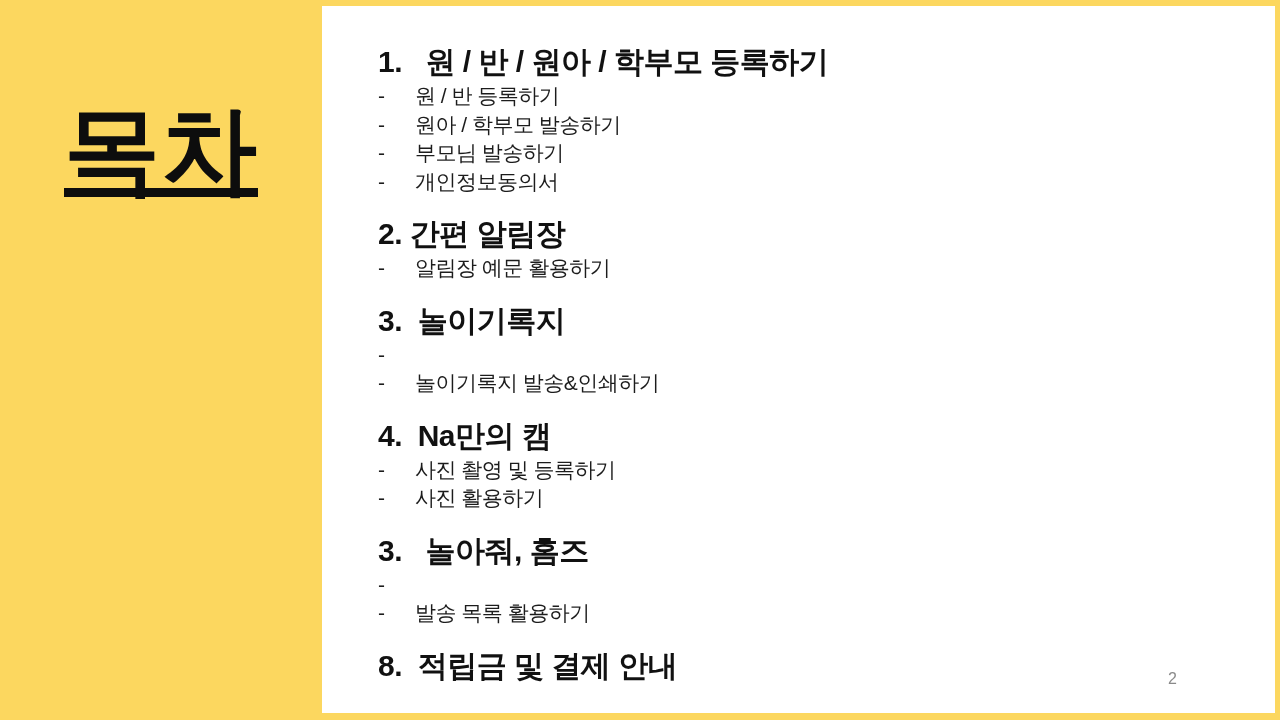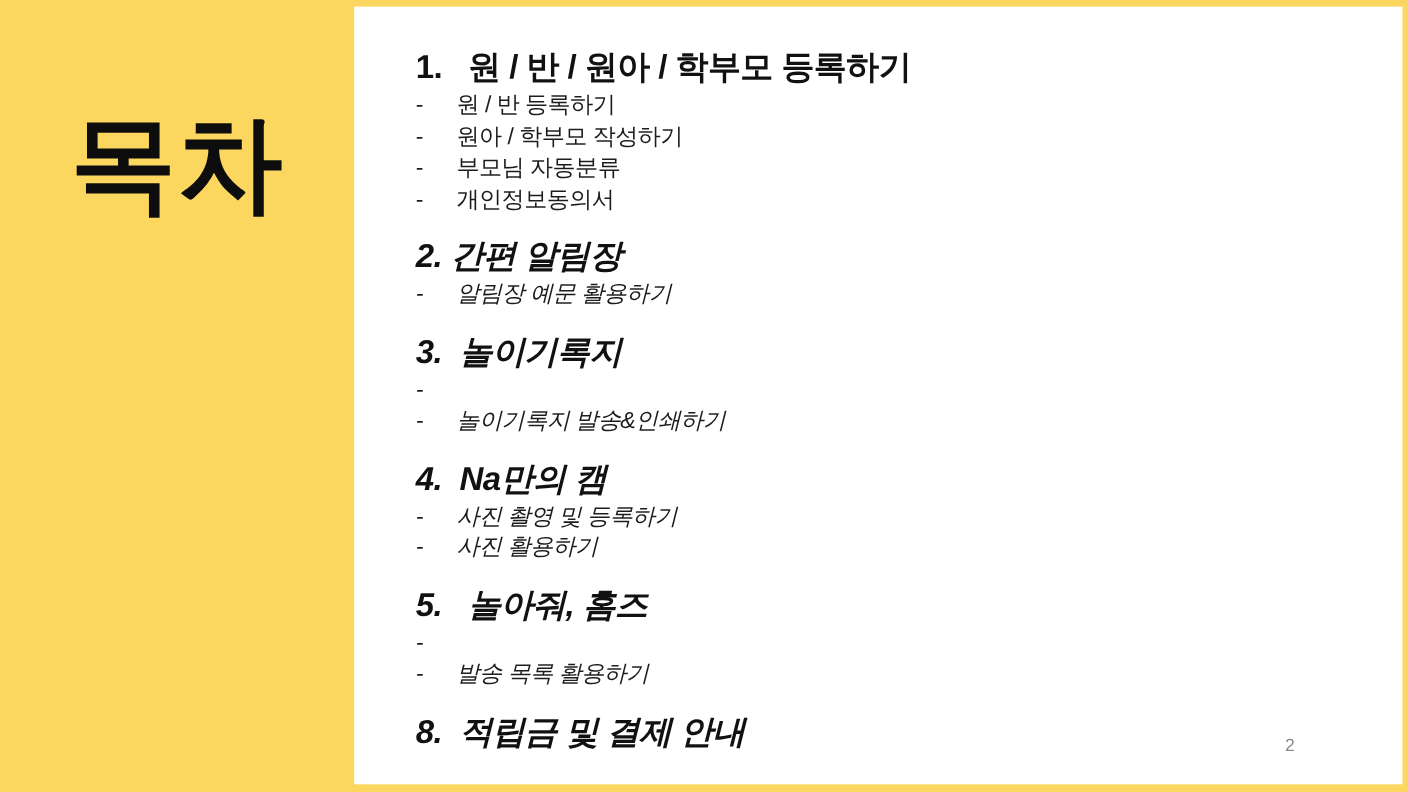--- a/index.html
+++ b/index.html
@@ -28,37 +28,37 @@
   }
   .slide-title {
     margin: 0;
     margin-top: 102px;
     text-align: center;
     font-size: 96px;
     line-height: 1.0;
     font-weight: 800;
     color: #0d0d0d;
     letter-spacing: 1px;
+    text-decoration: underline;
   }
   
   .panel {
     position: absolute;
     left: 322px;
     top: 6px;
     width: 953px;
     height: 707px;
     background: #ffffff;
   }
   .toc {
     padding-top: 36px;
     padding-left: 56px;
   }
   .toc-section + .toc-section {
     margin-top: 18px;
-    font-style: italic;
   }
   .toc-heading {
     margin: 0;
     font-size: 30px;
     line-height: 40px;
     font-weight: 800;
     color: #111111;
     white-space: pre;
     letter-spacing: -0.5px;
   }
@@ -95,25 +95,25 @@
     <div class="toc">
 
       <section class="toc-section">
         <h2 class="toc-heading">1.   원 / 반 / 원아 / 학부모 등록하기</h2>
         <div class="toc-sub">
           <span class="dash">-</span>
           <span>원 / 반 등록하기</span>
         </div>
         <div class="toc-sub">
           <span class="dash">-</span>
-          <span>원아 / 학부모 작성하기</span>
+          <span>원아 / 학부모 발송하기</span>
         </div>
         <div class="toc-sub">
           <span class="dash">-</span>
-          <span>부모님 자동분류</span>
+          <span>부모님 발송하기</span>
         </div>
         <div class="toc-sub">
           <span class="dash">-</span>
           <span>개인정보동의서</span>
         </div>
       </section>
 
       <section class="toc-section">
         <h2 class="toc-heading">2. 간편 알림장</h2>
         <div class="toc-sub">
@@ -139,21 +139,21 @@
           <span class="dash">-</span>
           <span>사진 촬영 및 등록하기</span>
         </div>
         <div class="toc-sub">
           <span class="dash">-</span>
           <span>사진 활용하기</span>
         </div>
       </section>
 
       <section class="toc-section">
-        <h2 class="toc-heading">5.   놀아줘, 홈즈</h2>
+        <h2 class="toc-heading">3.   놀아줘, 홈즈</h2>
         <div class="toc-sub">
           <span class="dash">-</span>
         </div>
         <div class="toc-sub">
           <span class="dash">-</span>
           <span>발송 목록 활용하기</span>
         </div>
       </section>
 
       <section class="toc-section">

